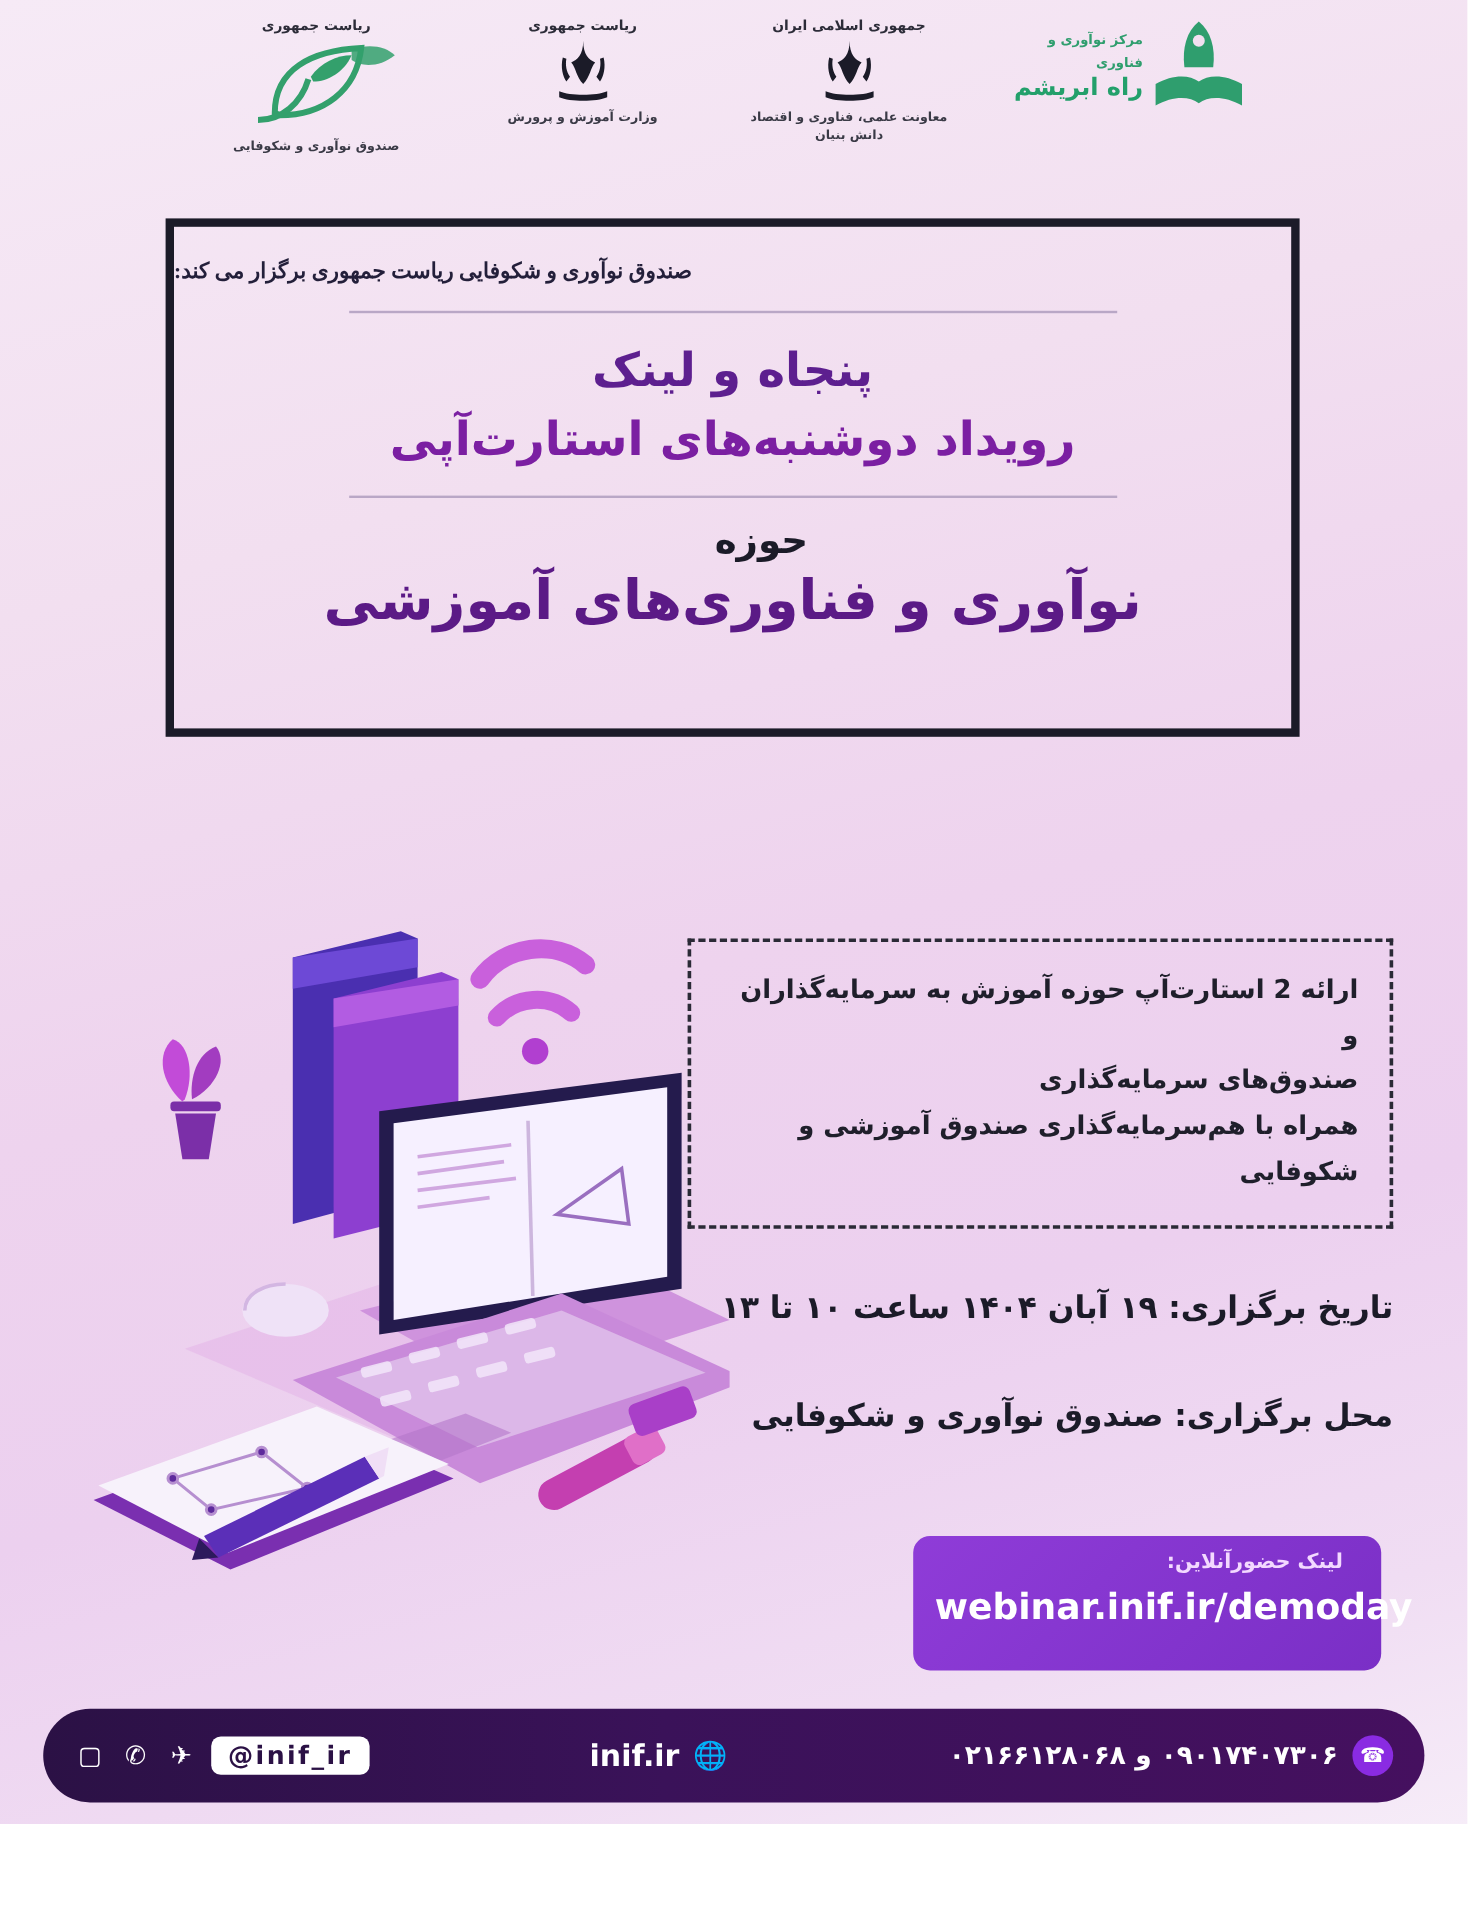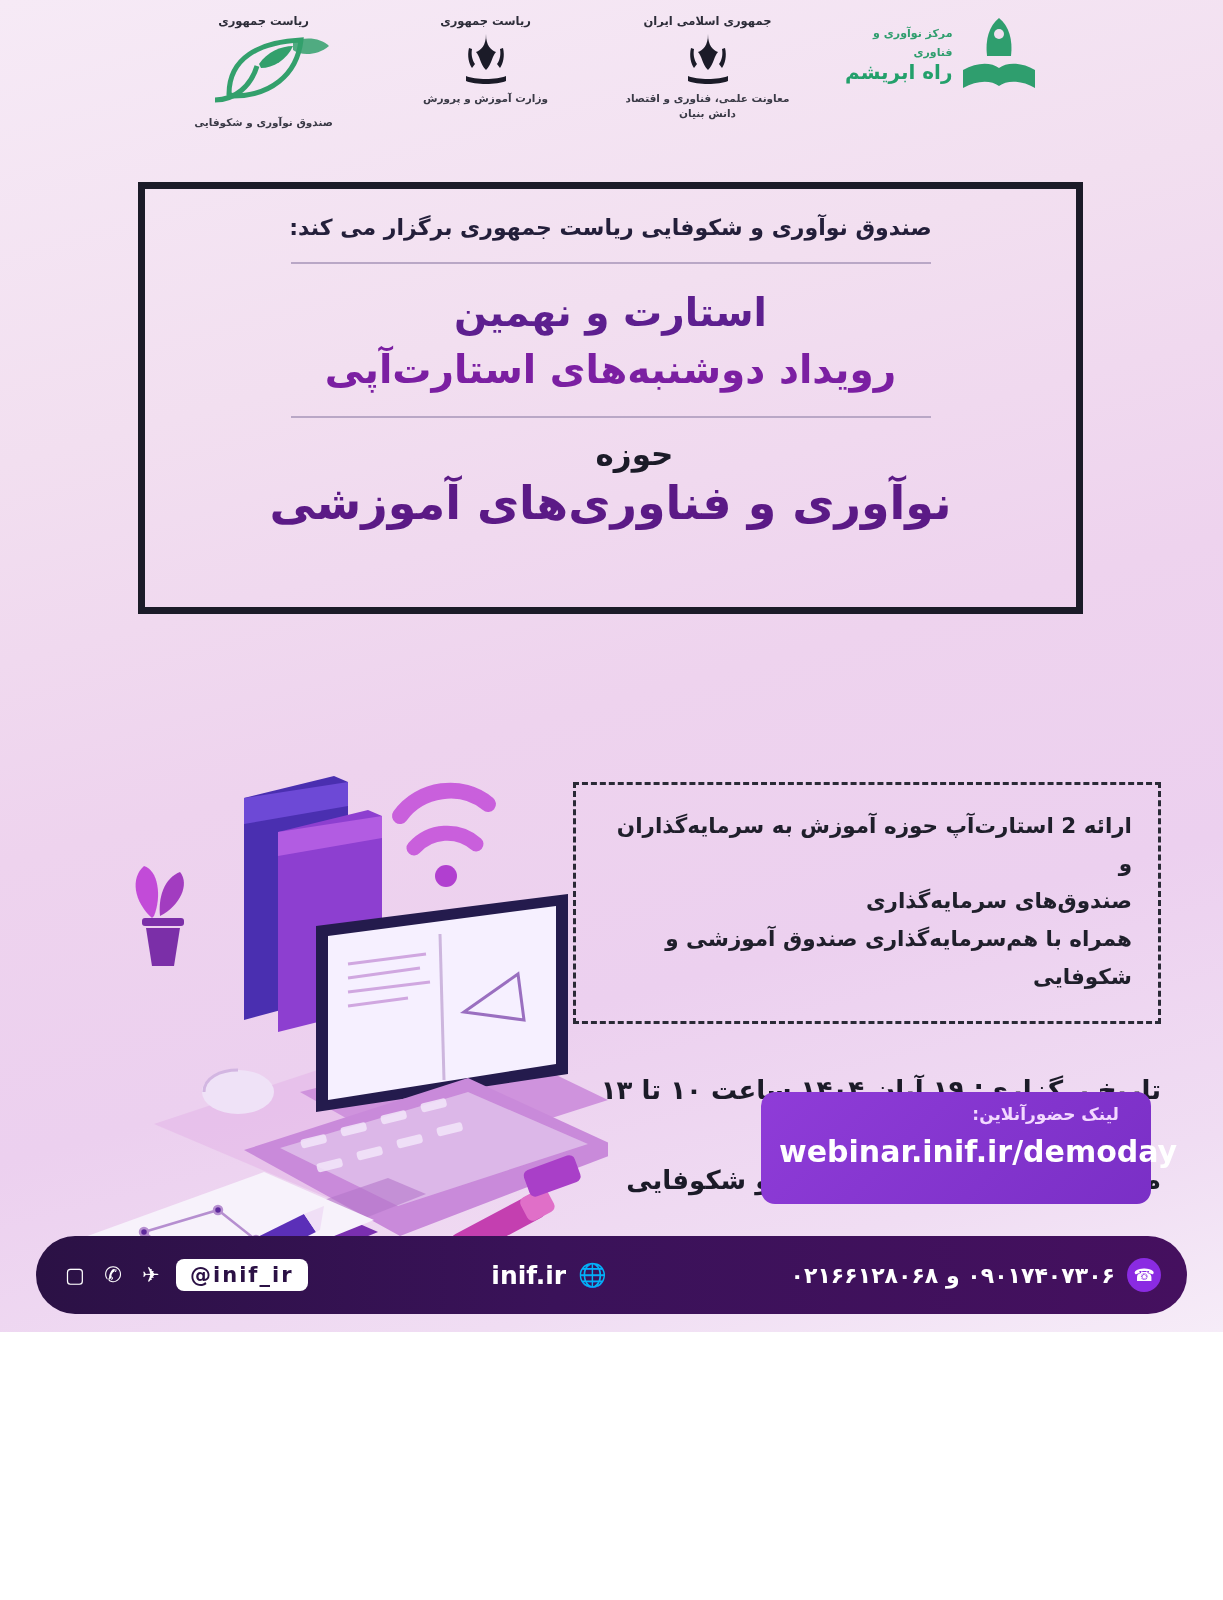--- a/index.html
+++ b/index.html
@@ -3,21 +3,21 @@
 <meta charset="utf-8">
 <style>
   * { box-sizing: border-box; margin: 0; padding: 0; }
   html, body {
     width: 1223px; height: 1600px;
     font-family: "DejaVu Sans", "Liberation Sans", sans-serif;
     overflow: hidden;
   }
   .poster {
     position: relative;
-    width: 1223px; height: 1332px;
+    width: 1223px; height: 1520px;
     background: linear-gradient(165deg, #f6eaf6 0%, #f2dff0 28%, #eed3ee 52%, #ecd0ef 70%, #f0ddf3 88%, #f6ecf8 100%);
   }
 
   
   .logos {
     position: absolute; top: 10px; left: 0; width: 100%;
     height: 160px;
     display: flex; justify-content: center; align-items: flex-start;
     gap: 52px;
     direction: ltr;
@@ -50,23 +50,24 @@
   .abrisham .t2 { font-size: 20px; color:#23a06b; font-weight:900; letter-spacing:-.5px; }
 
   
   .frame {
     position: absolute; left: 138px; top: 182px;
     width: 945px; height: 432px;
     border: 7px solid #1b1b28;
     background: transparent;
   }
   .frame .host {
-    text-align: center; margin-top: 26px;
-    font-size: 22px; font-weight: 800; color: #231f3a;
+    text-align: left; margin-top: 26px;
+    font-size: 18px; font-weight: 800; color: #231f3a;
     letter-spacing: -.2px;
+    font-family: Liberation Serif, serif;
   }
   .rule {
     height: 2px; background: #b9a7c6; margin: 22px auto 0; width: 640px;
   }
   .frame .l1 {
     text-align:center; margin-top: 26px;
     font-size: 39px; font-weight: 900; color: #5d1f8f;
   }
   .frame .l2 {
     text-align:center; margin-top: 12px;
@@ -213,21 +214,21 @@
           <span class="t1">مرکز نوآوری و فناوری</span><br>
           <span class="t2">راه ابریشم</span>
         </span>
       </div>
     </div>
   </div>
 
   <div class="frame">
     <div class="host">صندوق نوآوری و شکوفایی ریاست جمهوری برگزار می کند:</div>
     <div class="rule"></div>
-    <div class="l1">استارت و نهمین</div>
+    <div class="l1">پنجاه و لینک</div>
     <div class="l2">رویداد دوشنبه‌های استارت‌آپی</div>
     <div class="rule2"></div>
     <div class="l3">حوزه</div>
     <div class="l4">نوآوری و فناوری‌های آموزشی</div>
   </div>
 
   <div class="illo">
     <svg width="560" height="600" viewBox="0 0 560 600">
 
       <g stroke="#c24bd8" fill="none" stroke-linecap="round">

